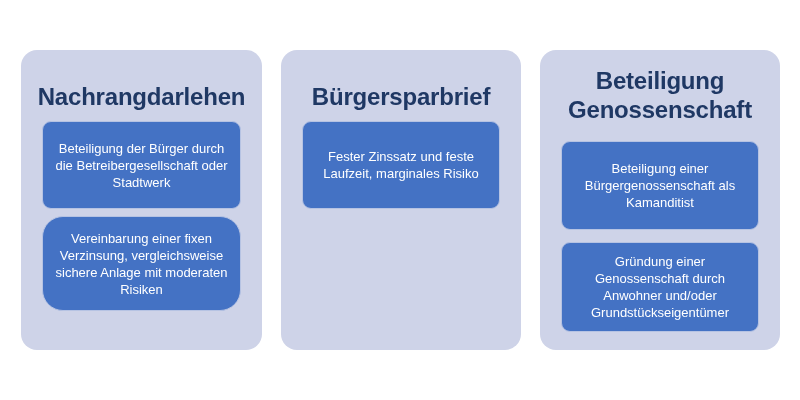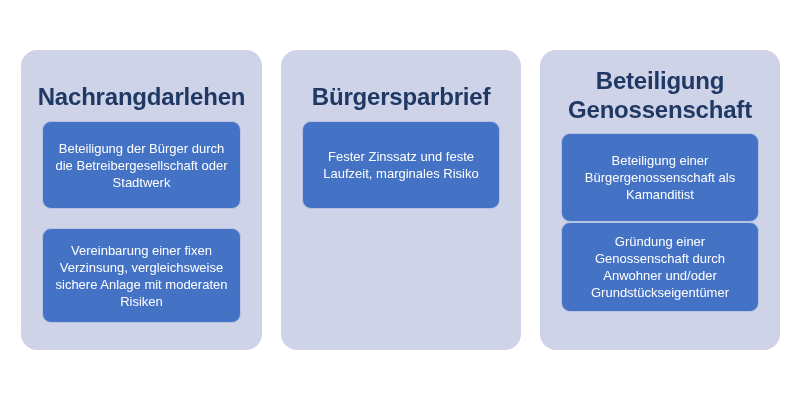--- a/index.html
+++ b/index.html
@@ -27,21 +27,21 @@
     background: #ced3e8;
     border-radius: 16px;
     box-sizing: border-box;
     display: flex;
     flex-direction: column;
     align-items: center;
   }
 
   .panel-1 { left: 21px;  width: 241px; }
   .panel-2 { left: 281px; width: 240px; }
-  .panel-3 { left: 540px; width: 240px; }
+  .panel-3 { left: 540px; width: 240px; gap: 8px; }
 
   .panel-title {
     width: 100%;
     box-sizing: border-box;
     padding: 0 6px;
     text-align: center;
     color: #1f3864;
     font-weight: bold;
     font-size: 24px;
     line-height: 29px;
@@ -74,31 +74,31 @@
     display: flex;
     align-items: center;
     justify-content: center;
     padding: 6px 7px;
     white-space: pre-line;
   }
 
   
   .panel-1 .boxes { padding-top: 10px; padding-bottom: 17px; gap: 7px; }
   .panel-1 .info-box:nth-child(1) { height: 88px; }
-  .panel-1 .info-box:nth-child(2) { height: 95px; margin-top: 12px; }
+  .panel-1 .info-box:nth-child(2) { height: 95px; margin-top: 0; border-radius: 21px; }
 
   
   .panel-2 .boxes { padding-top: 10px; padding-bottom: 17px; }
   .panel-2 .info-box:nth-child(1) { height: 88px; }
   .panel-2 .info-box:nth-child(2) { height: 95px; margin-top: 12px; text-align: right; }
 
   
   .panel-3 .boxes { padding-top: 9px; padding-bottom: 17px; }
   .panel-3 .info-box:nth-child(1) { height: 89px; }
-  .panel-3 .info-box:nth-child(2) { height: 90px; }
+  .panel-3 .info-box:nth-child(2) { height: 90px; margin-top: 12px; }
 </style>
 </head>
 <body>
 
 <div id="diagram">
 
   <div class="panel panel-1">
     <div class="panel-title">Nachrangdarlehen</div>
     <div class="boxes">
       <div class="info-box">Beteiligung der Bürger durch die Betreibergesellschaft oder Stadtwerk</div>

